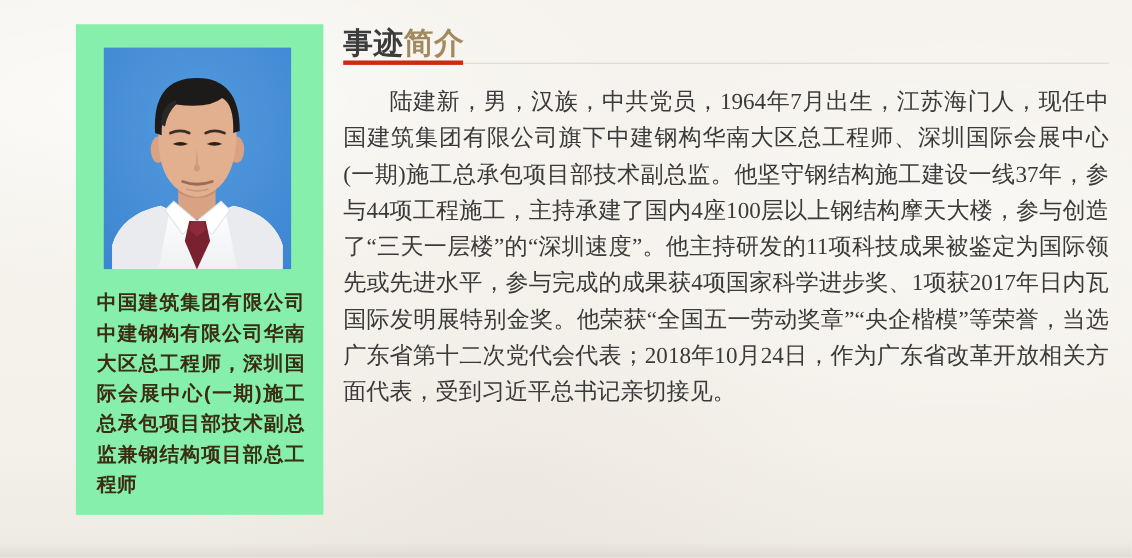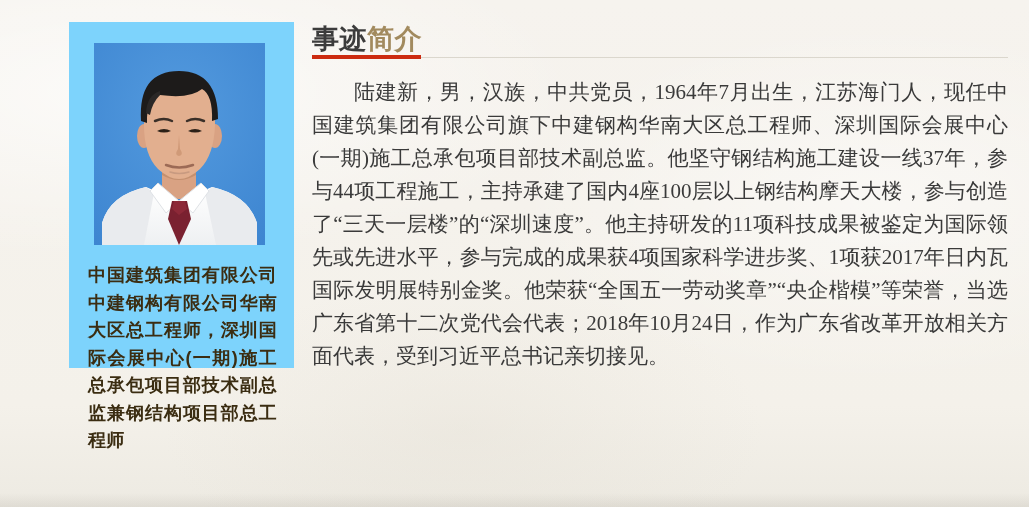--- a/index.html
+++ b/index.html
@@ -18,22 +18,22 @@
   }
   .bottom-shade {
     position:absolute; left:0; right:0; bottom:0; height:14px;
     background:linear-gradient(to bottom, rgba(160,155,145,0) 0%, rgba(160,155,145,0.18) 100%);
     pointer-events:none;
   }
 
   
   .profile-card {
     position:absolute; left:69px; top:22px;
-    width:225px; height:346px;
-    background:#7dd3fc;
+    width:225px; height:446px;
+    background:#86efac;
   }
   .photo-frame {
     position:absolute; left:25px; top:21px;
     width:171px; height:202px;
     overflow:hidden;
   }
   .photo-frame svg { display:block; }
   .profile-caption {
     position:absolute; left:19px; top:240px;
     width:189px;

